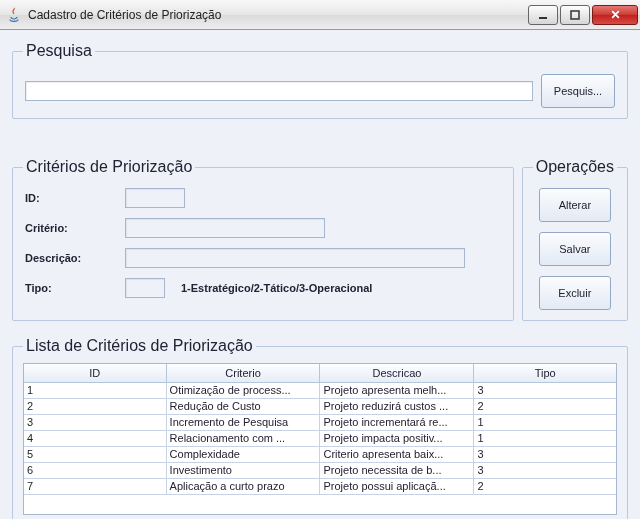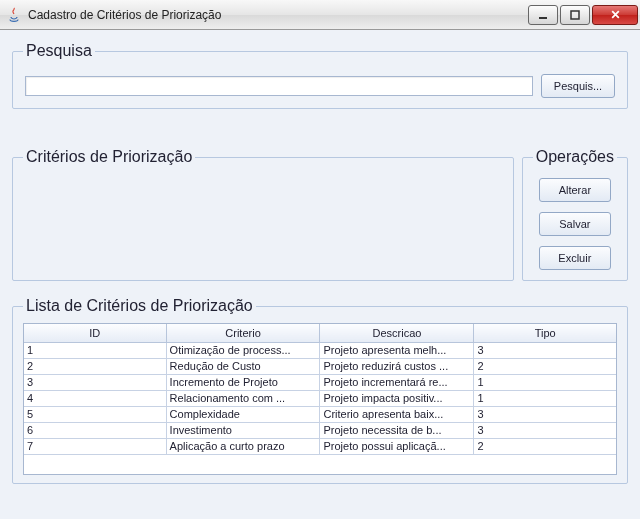--- a/index.html
+++ b/index.html
@@ -80,21 +80,21 @@
     background: #fff;
     font-size: 11px;
     padding: 0 4px;
     box-shadow: inset 1px 1px 1px rgba(0,0,0,0.07);
   }
   input[type="text"].field[disabled] {
     background: #eef2f8;
     color: #555;
   }
   .btn {
-    height: 24px;
+    height: 34px;
     min-width: 74px;
     border: 1px solid #93a8c6;
     border-radius: 3px;
     background: linear-gradient(to bottom, #fbfcfe, #e3eaf4);
     font-family: inherit;
     font-size: 11px;
     color: #223;
     cursor: pointer;
     padding: 0 8px;
   }
@@ -206,20 +206,42 @@
     <legend>Pesquisa</legend>
     <div class="row-search">
       <input type="text" class="field" style="flex: 1 1 0%;" value="">
       <button class="btn">Pesquis...</button>
     </div>
   </fieldset>
 
   <div class="middle">
     <fieldset class="crit">
       <legend>Critérios de Priorização</legend>
+      <div class="form-grid">
+        <div class="lbl">ID:</div>
+        <div class="val">
+          <input type="text" class="field" disabled="" style="width: 60px;" value="">
+        </div>
+
+        <div class="lbl">Critério:</div>
+        <div class="val">
+          <input type="text" class="field" disabled="" style="width: 200px;" value="">
+        </div>
+
+        <div class="lbl">Descrição:</div>
+        <div class="val">
+          <input type="text" class="field" disabled="" style="width: 340px;" value="">
+        </div>
+
+        <div class="lbl">Tipo:</div>
+        <div class="val tipo-row">
+          <input type="text" class="field" disabled="" style="width: 40px;" value="">
+          <span class="tipo-help">1-Estratégico/2-Tático/3-Operacional</span>
+        </div>
+      </div>
     </fieldset>
 
     <fieldset class="ops">
       <legend>Operações</legend>
       <div class="ops-col">
         <button class="btn">Alterar</button>
         <button class="btn">Salvar</button>
         <button class="btn">Excluir</button>
       </div>
     </fieldset>
@@ -251,21 +273,21 @@
               <td>3</td>
             </tr>
             <tr>
               <td>2</td>
               <td>Redução de Custo</td>
               <td>Projeto reduzirá custos ...</td>
               <td>2</td>
             </tr>
             <tr>
               <td>3</td>
-              <td>Incremento de Projeto</td>
+              <td>Incremento de Pesquisa</td>
               <td>Projeto incrementará re...</td>
               <td>1</td>
             </tr>
             <tr>
               <td>4</td>
               <td>Relacionamento com ...</td>
               <td>Projeto impacta positiv...</td>
               <td>1</td>
             </tr>
             <tr>

